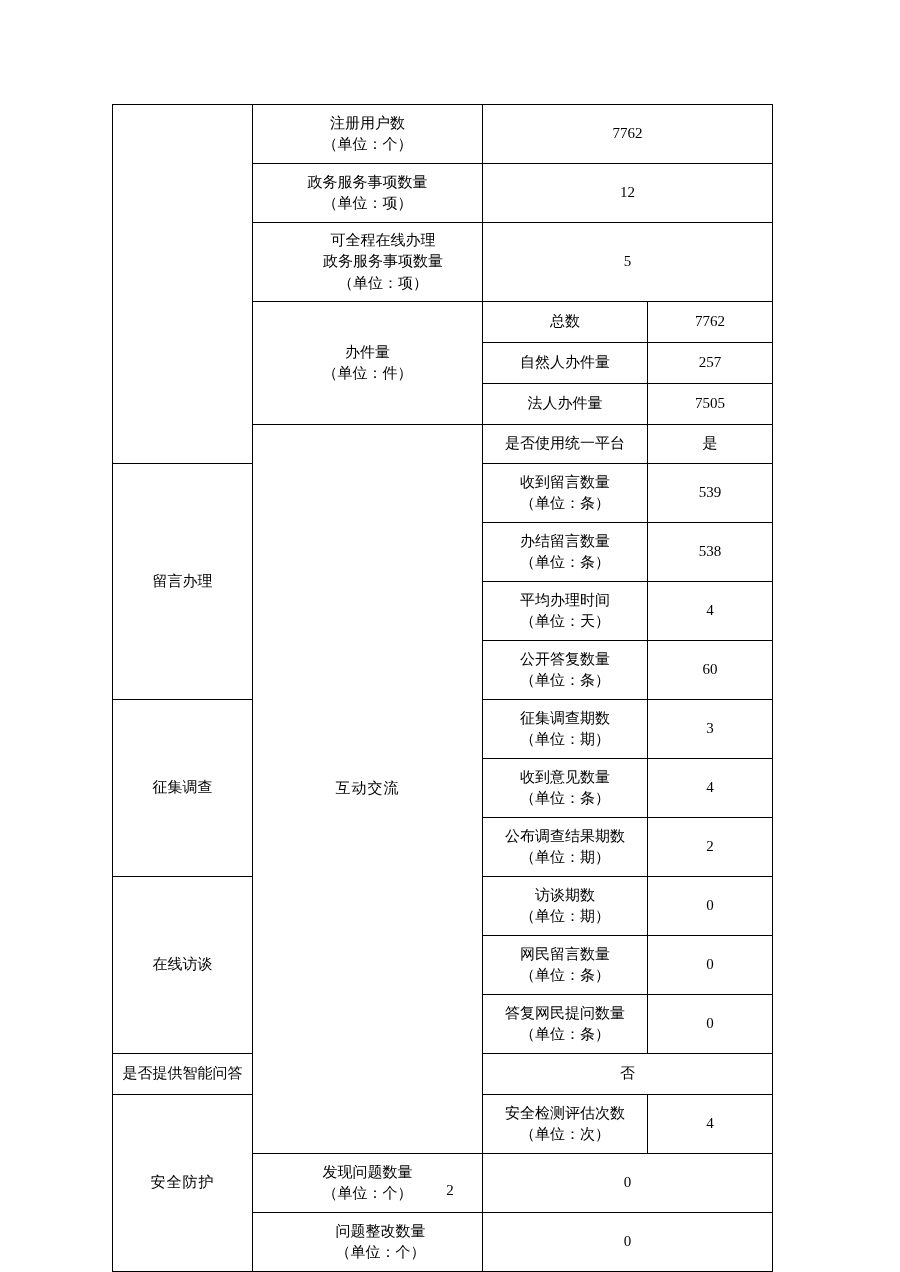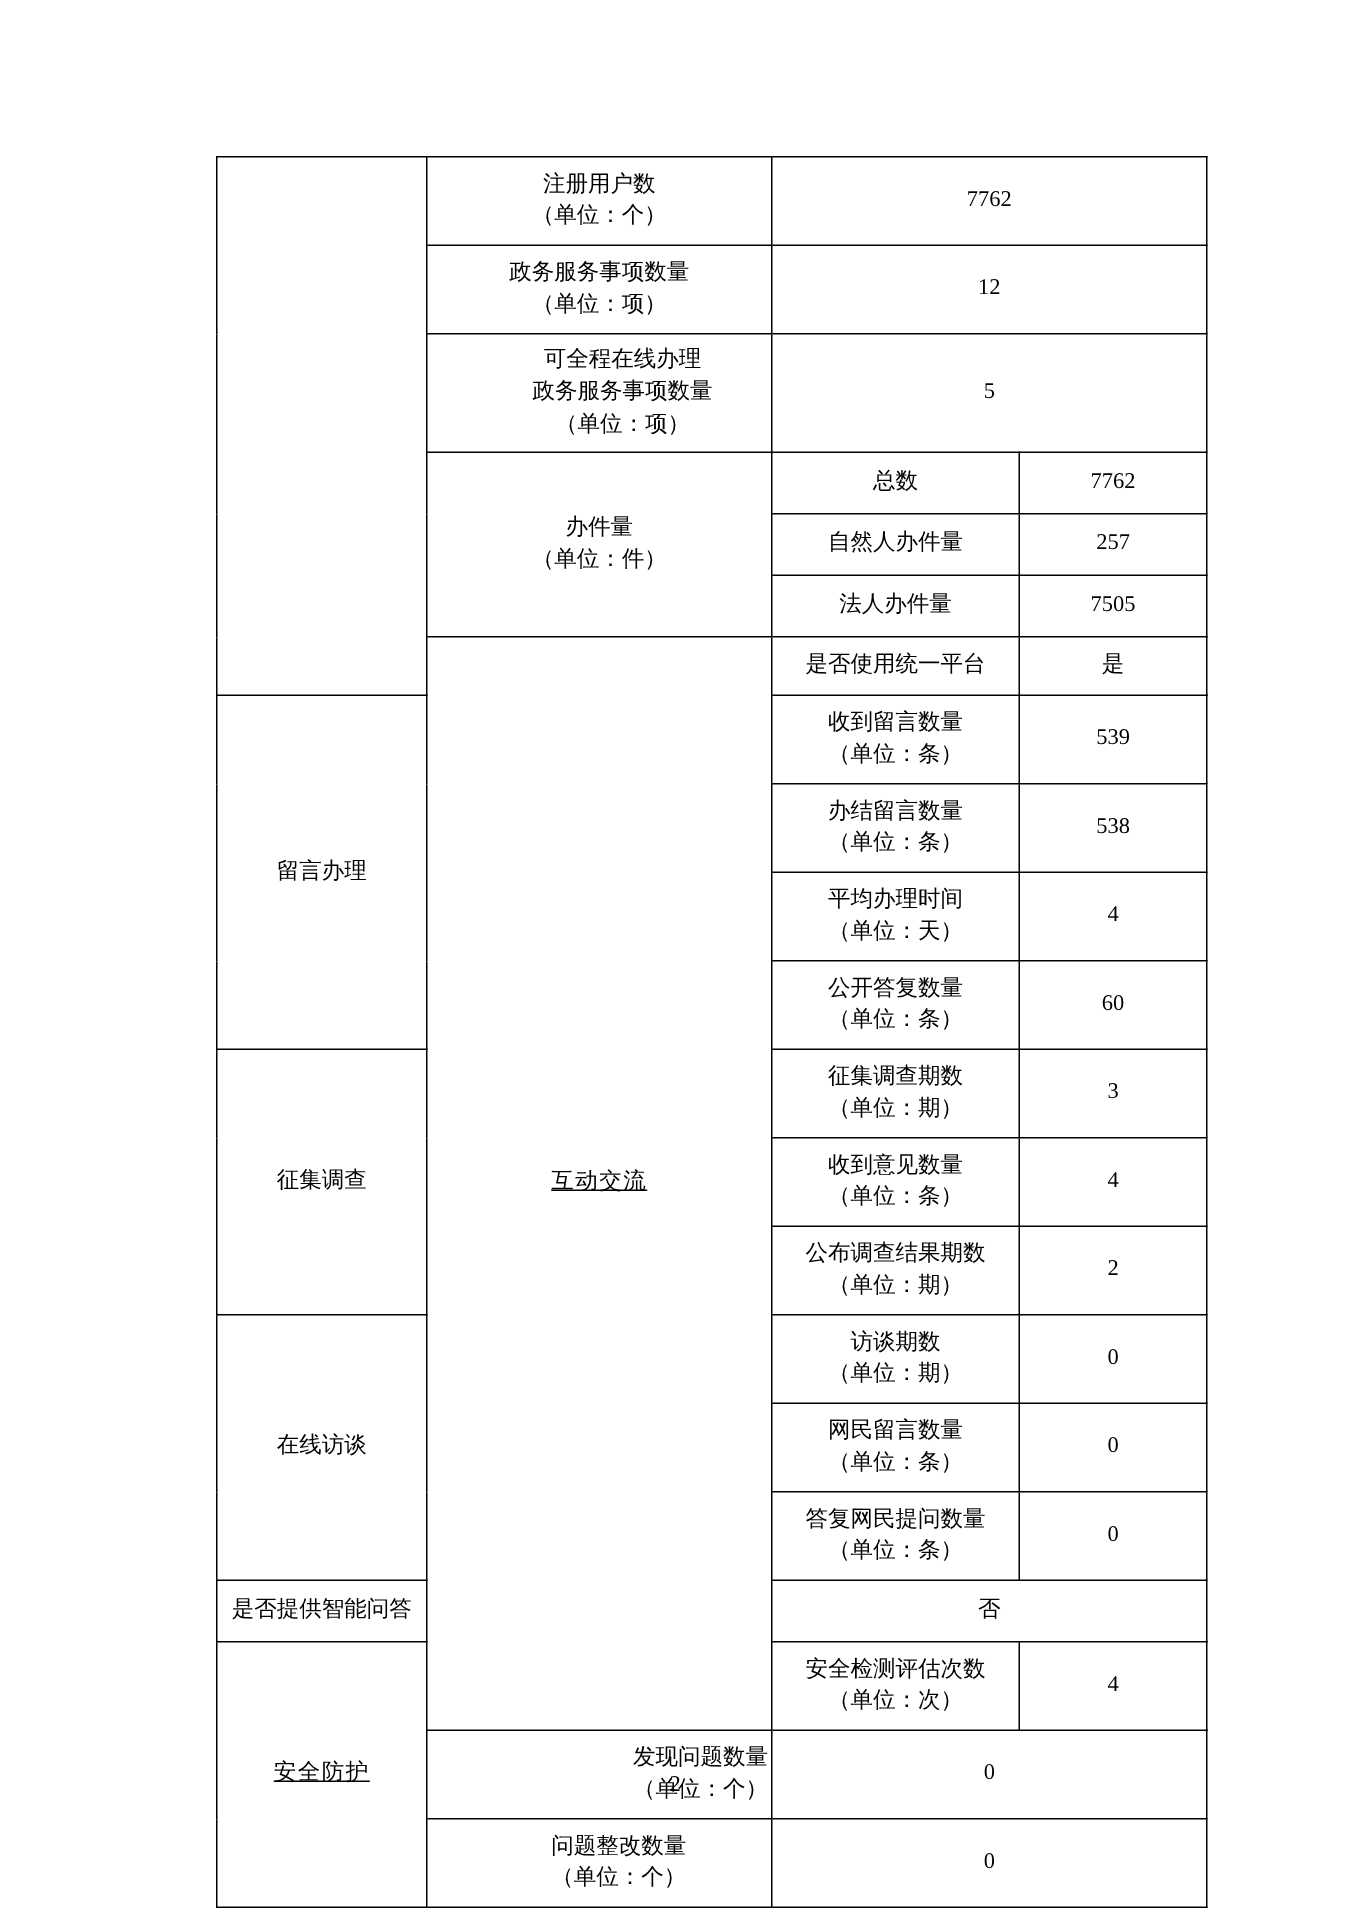--- a/index.html
+++ b/index.html
@@ -15,21 +15,21 @@
     position: relative;
   }
   .page {
     position: relative;
     width: 900px;
     height: 1272px;
     box-sizing: border-box;
   }
   .table-wrap {
     position: absolute;
-    left: 144px;
+    left: 112px;
     top: 104px;
     width: 660px;
   }
   table.report {
     border-collapse: collapse;
     width: 660px;
     table-layout: fixed;
   }
   table.report td {
     border: 1px solid #000000;
@@ -50,21 +50,20 @@
     display: block;
     white-space: nowrap;
   }
   .ln {
     display: block;
     white-space: nowrap;
   }
   .cat-cell {
     font-size: 15px;
     letter-spacing: 1px;
-    text-decoration: underline;
   }
   .page-number {
     position: absolute;
     top: 1182px;
     left: 0;
     width: 900px;
     text-align: center;
     font-size: 15px;
     font-family: "Liberation Serif", "DejaVu Serif", serif;
   }
@@ -221,21 +220,21 @@
 
         <tr>
           <td rowspan="3" class="cat-cell">安全防护</td>
           <td class="label-cell" style="height:52px;text-align:center;">
             <span class="ln">安全检测评估次数</span>
             <span class="unit">（单位：次）</span>
           </td>
           <td colspan="2" class="value-cell">4</td>
         </tr>
         <tr>
-          <td class="label-cell" style="height:52px;text-align:right;">
+          <td class="label-cell" style="height:52px;">
             <span class="ln">发现问题数量</span>
             <span class="unit">（单位：个）</span>
           </td>
           <td colspan="2" class="value-cell">0</td>
         </tr>
         <tr>
           <td class="label-cell" style="height:52px;padding-left:28px;">
             <span class="ln">问题整改数量</span>
             <span class="unit">（单位：个）</span>
           </td>

